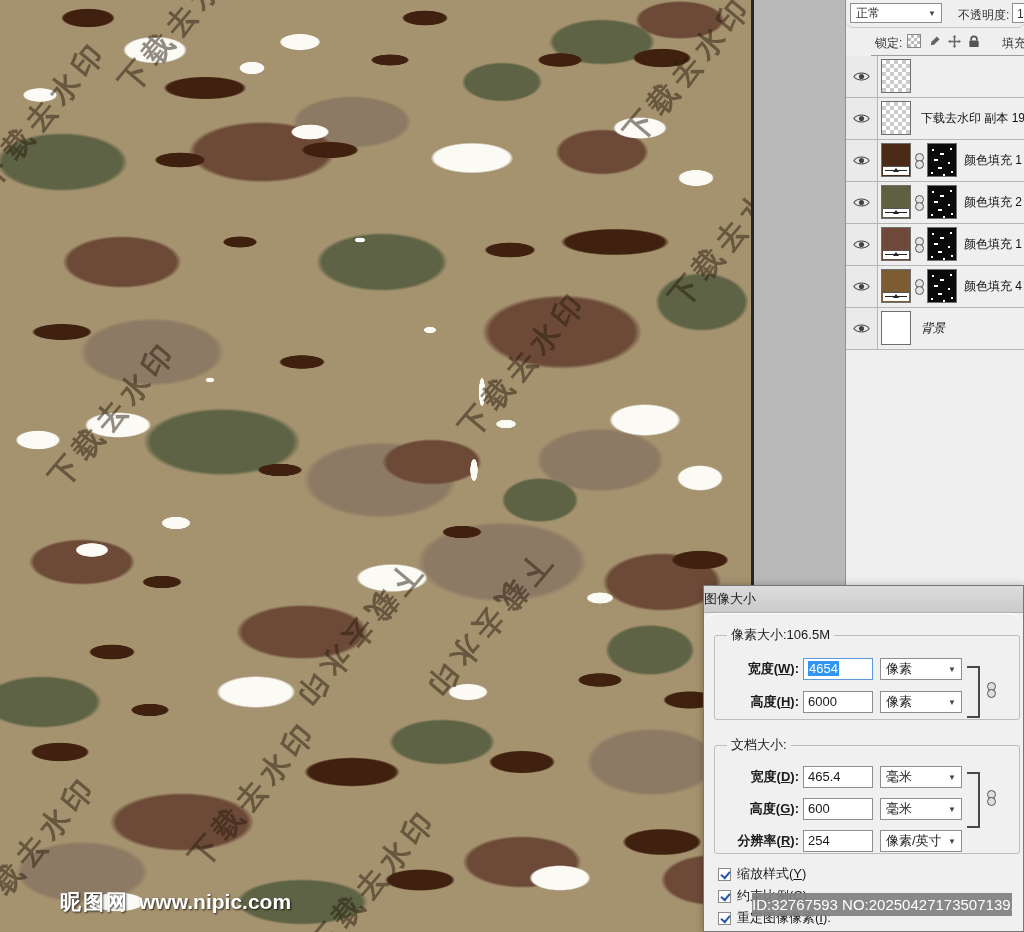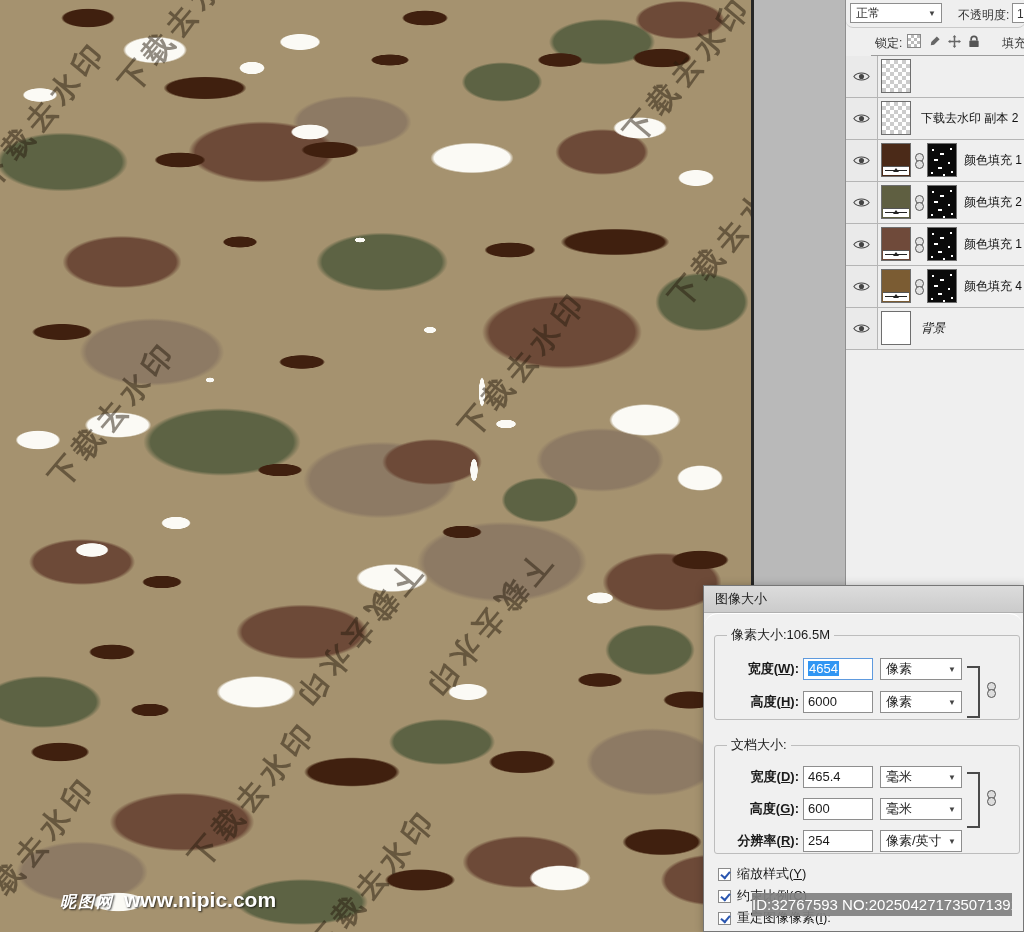--- a/index.html
+++ b/index.html
@@ -5,21 +5,21 @@
   html,body{margin:0;padding:0;background:#888;}
   #root{position:relative;width:1024px;height:932px;overflow:hidden;
         font-family:"Liberation Sans","DejaVu Sans",sans-serif;background:#b9b9b9;}
   
   #camo{position:absolute;left:0;top:0;width:751px;height:932px;overflow:hidden;
         border-right:3px solid #262626;background-color:#a5926f;}
   .wm{position:absolute;white-space:nowrap;font-size:30px;font-weight:600;
       letter-spacing:6px;color:rgba(40,28,14,.5);transform-origin:0 0;}
   .nipic{position:absolute;left:60px;top:888px;display:flex;align-items:baseline;gap:10px;
          text-shadow:1px 1px 2px rgba(0,0,0,.75);}
-  .nipic-name{font-size:16px;font-weight:bold;color:#fff;letter-spacing:2px;font-style:italic;}
+  .nipic-name{font-size:21px;font-weight:bold;color:#fff;letter-spacing:2px;}
   .nipic-url{font-size:21px;font-weight:bold;color:#fff;}
   
   .workspace{position:absolute;left:754px;top:0;width:91px;height:932px;background:#b9b9b9;}
   
   .layers-panel{position:absolute;left:845px;top:0;width:179px;height:932px;
                 background:#efefef;border-left:1px solid #8f8f8f;overflow:hidden;
                 font-size:12px;color:#333;}
   .panel-row1{position:absolute;left:0;top:0;width:179px;height:27px;border-bottom:1px solid #c9c9c9;border-radius:7px;}
   .panel-row2{position:absolute;left:0;top:28px;width:182px;height:27px;border-bottom:1px solid #9c9c9c;margin-left:25px;}
   .combo{background:#fff;border:1px solid #8e8e8e;display:flex;align-items:center;
@@ -67,21 +67,21 @@
       radial-gradient(2px 1.5px at 4px 29px,#fff 60%,transparent 72%),
       radial-gradient(2px 1.5px at 16px 31px,#fff 60%,transparent 72%);}
   .layer-name{position:absolute;top:0;line-height:41px;color:#111;}
   .name-far{left:118px;} .name-near{left:75px;}
   .italic{font-style:italic;}
   
   .dialog{position:absolute;left:703px;top:585px;width:321px;height:347px;z-index:5;
           background:#f0f0f0;border:1px solid #767676;box-sizing:border-box;
           box-shadow:3px 3px 10px rgba(0,0,0,.45);font-size:13px;color:#1a1a1a;}
   .dlg-title{height:26px;background:linear-gradient(#dcdcdc,#cbcbcb);
-             border-bottom:1px solid #b0b0b0;line-height:26px;padding-left:11px;color:#222;}
+             border-bottom:1px solid #b0b0b0;line-height:26px;color:#222;}
   .dlg-body{position:absolute;left:0;right:0;top:27px;bottom:0;border-top:1px solid #fff;border-radius:14px;}
   .group{position:absolute;left:10px;width:304px;border:1px solid #bdbdbd;border-radius:3px;margin:0;padding:0;}
   .group legend{margin-left:12px;padding:0 4px;font-size:13px;color:#1a1a1a;}
   .g-px{top:12px;height:92px;} .g-doc{top:122px;height:116px;}
   .grow{position:absolute;left:0;height:22px;width:100%;}
   .flabel{position:absolute;left:2px;width:82px;text-align:right;line-height:22px;font-weight:bold;}
   .u{text-decoration:underline;}
   .tb{position:absolute;left:88px;width:70px;height:22px;background:#fff;border:1px solid #8e8e8e;
       box-sizing:border-box;line-height:20px;padding-left:4px;}
   .tb.focused{border-color:#5e9ade;}
@@ -169,21 +169,21 @@
     </div>
 
     <div class="layer-row" style="top:98px">
       <div class="eye-cell">
         <svg width="17" height="11" viewBox="0 0 20 12">
             <path d="M1 6C5 .5 15 .5 19 6 15 11.5 5 11.5 1 6Z" fill="#e8e8e8" stroke="#444" stroke-width="1.2"></path>
             <circle cx="10" cy="6" r="3" fill="#444"></circle>
           </svg>
       </div>
       <div class="thumb transparent t-main"></div>
-      <span class="layer-name name-near">下载去水印 副本 2</span>
+      <span class="layer-name name-near">下载去水印 副本 19</span>
     </div>
 
     <div class="layer-row" style="top:140px">
       <div class="eye-cell">
         <svg width="17" height="11" viewBox="0 0 20 12">
             <path d="M1 6C5 .5 15 .5 19 6 15 11.5 5 11.5 1 6Z" fill="#e8e8e8" stroke="#444" stroke-width="1.2"></path>
             <circle cx="10" cy="6" r="3" fill="#444"></circle>
           </svg>
       </div>
       <div class="thumb t-main" style="background-color: rgb(75, 42, 24);">

